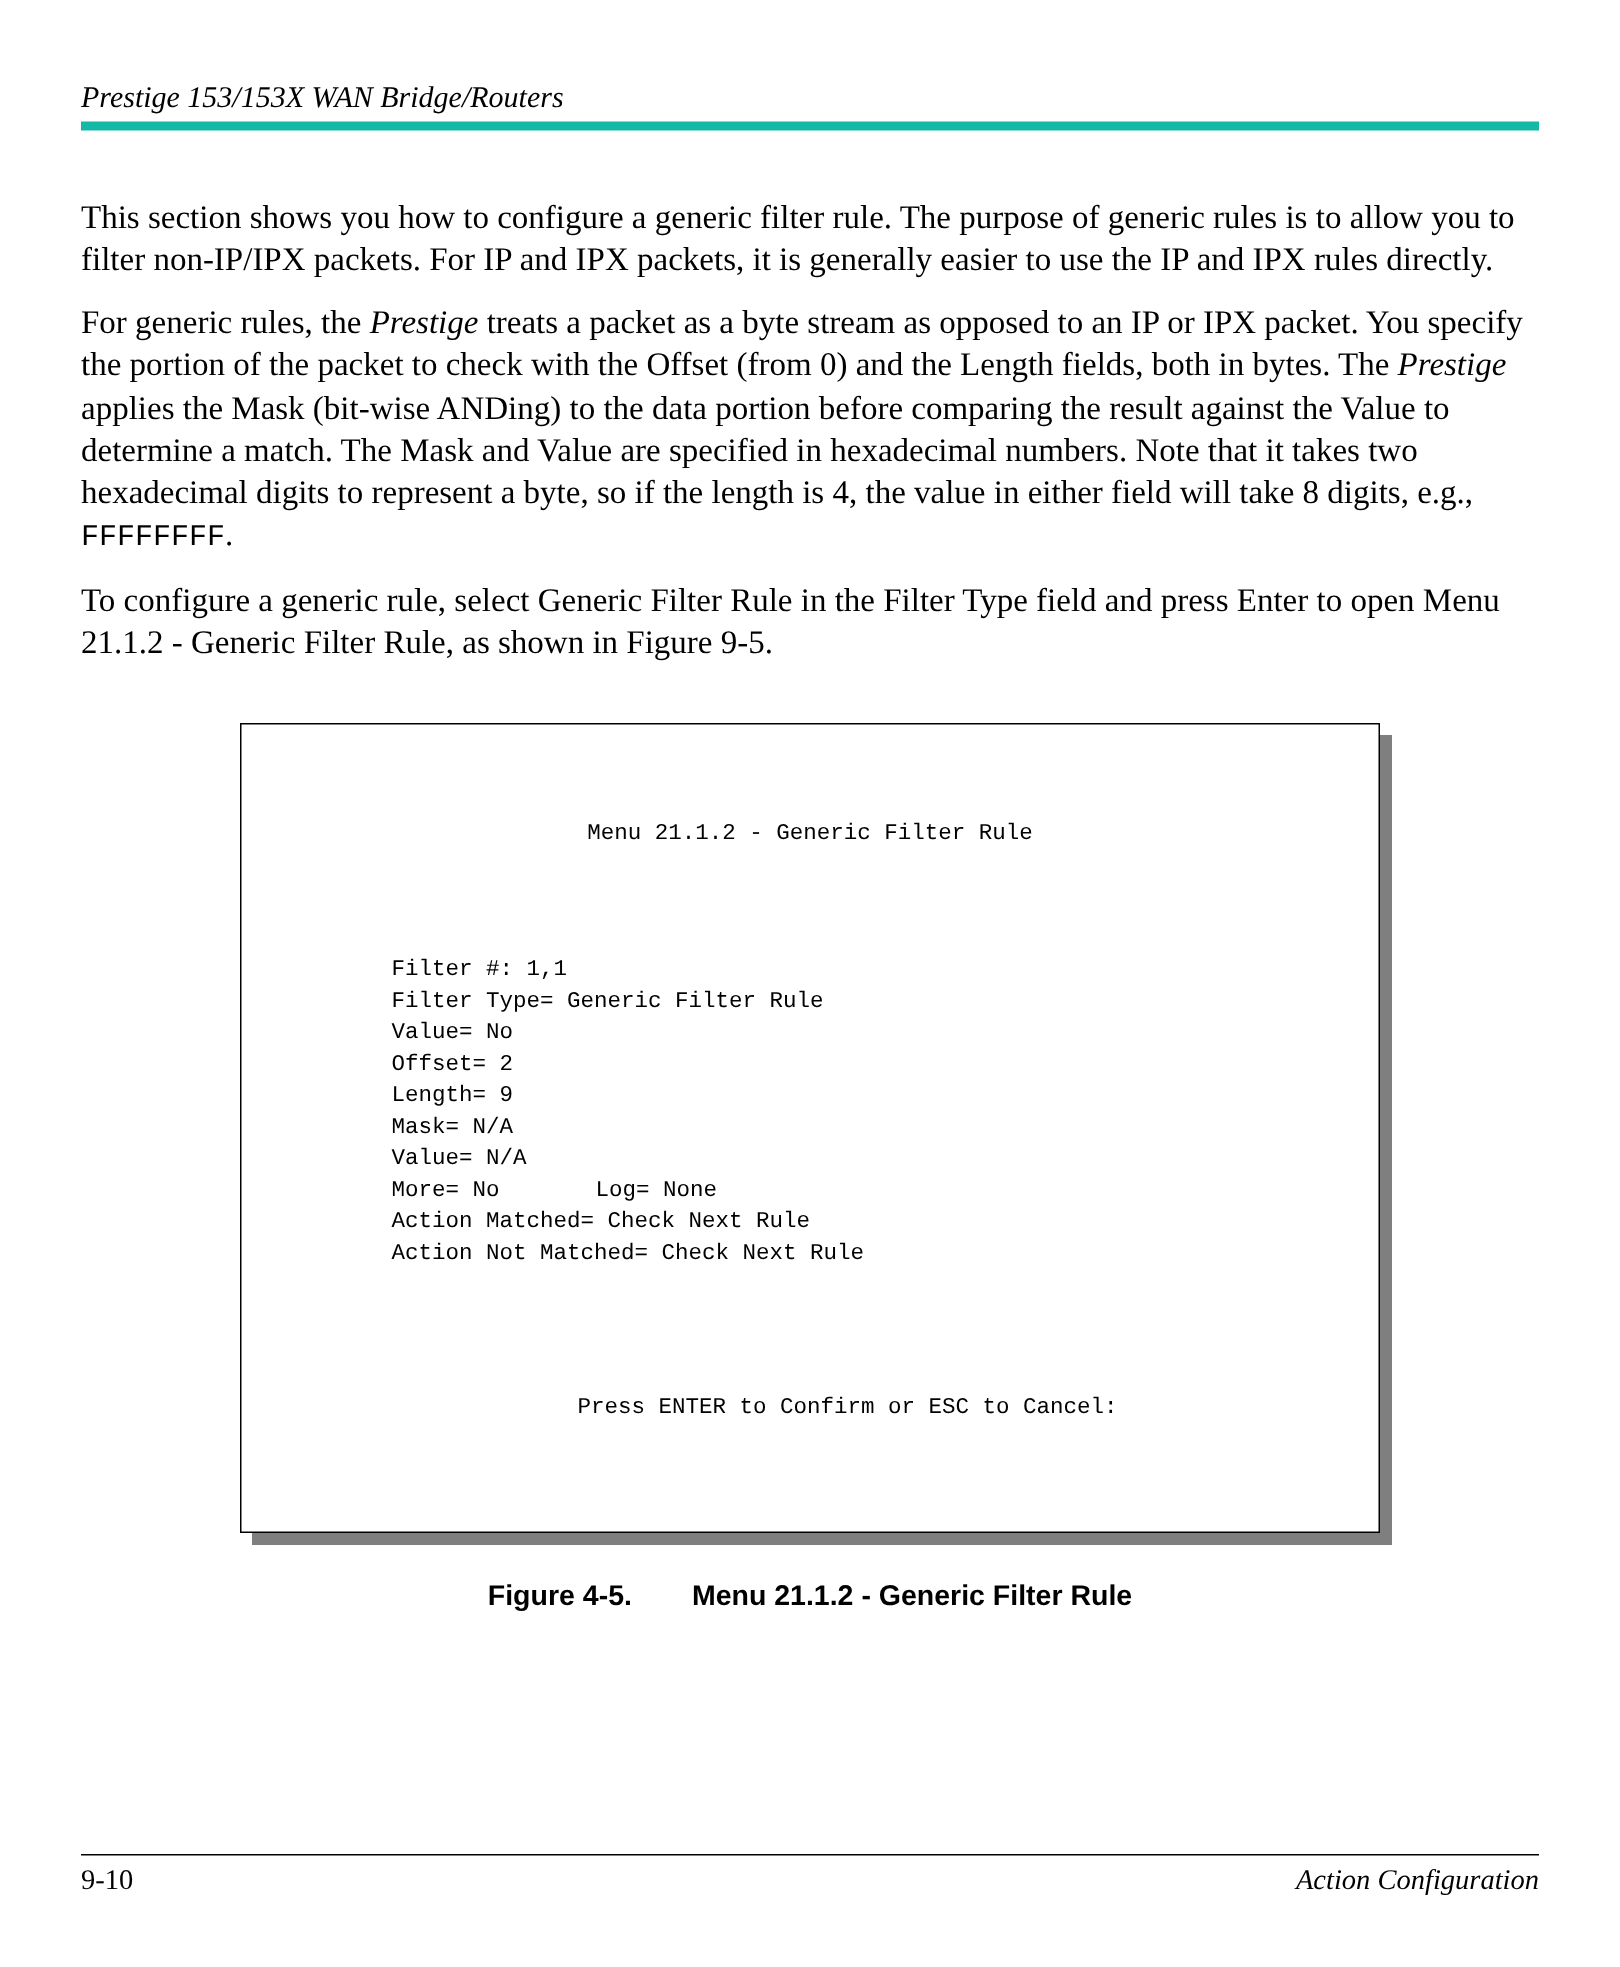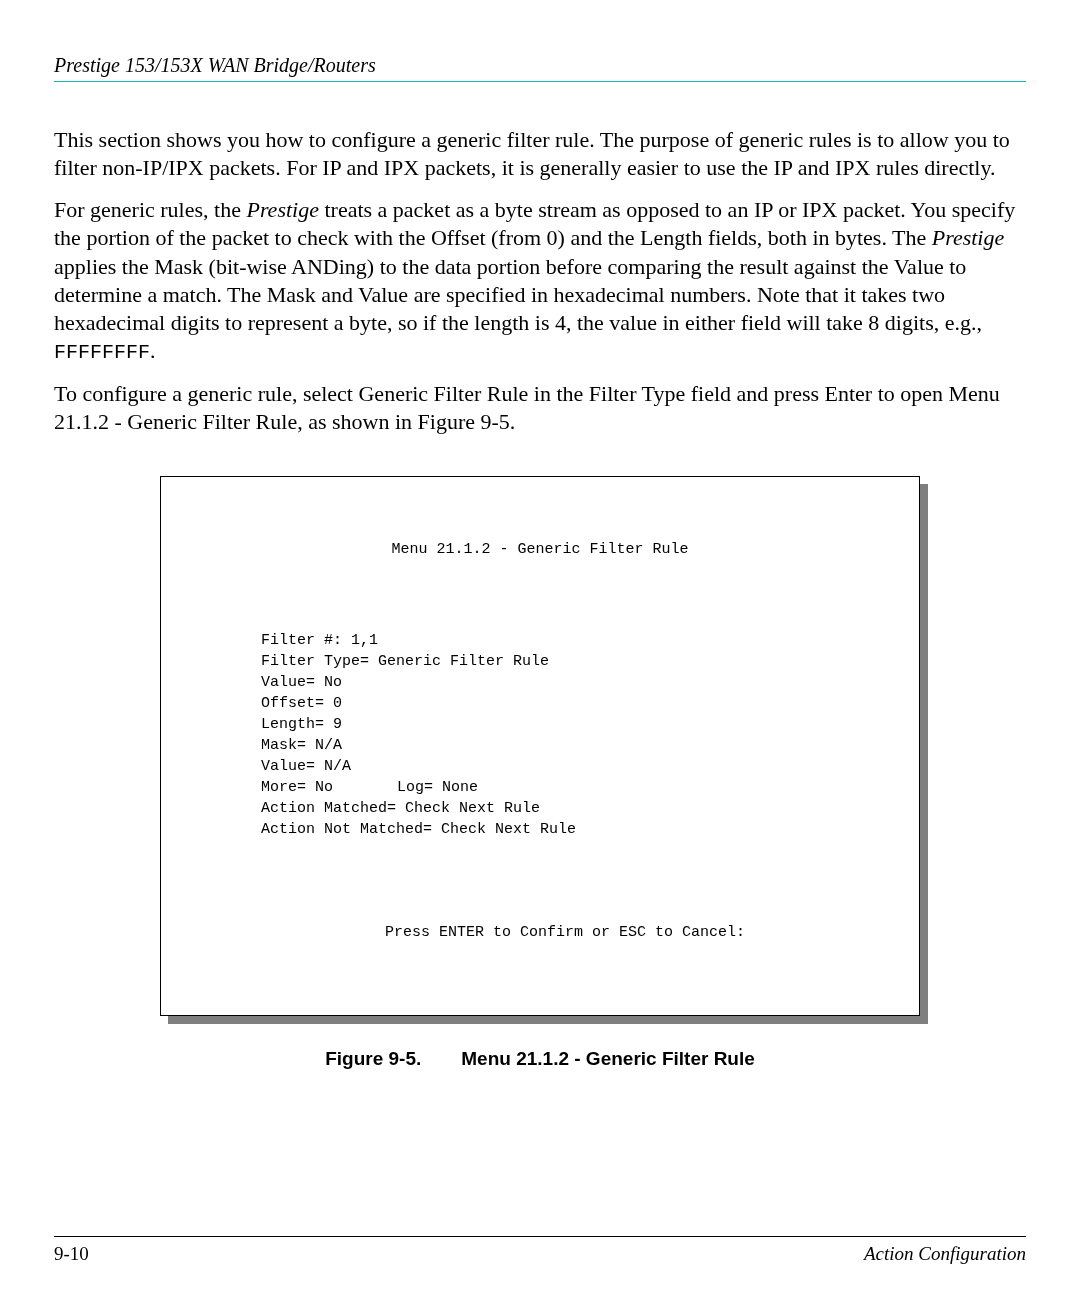--- a/index.html
+++ b/index.html
@@ -13,21 +13,21 @@
     min-height: 1311px;
     box-sizing: border-box;
     padding: 54px 54px 40px 54px;
     position: relative;
     font-family: "Times New Roman", Times, serif;
   }
   .header-line {
     font-style: italic;
     font-size: 20px;
     padding-bottom: 4px;
-    border-bottom: 1px solid #14b8a6;
+    border-bottom: 6px solid #14b8a6;
     margin-bottom: 44px;
   }
   .section-heading {
     font-family: Arial, Helvetica, sans-serif;
     font-weight: bold;
     font-size: 24px;
     margin: 0 0 14px 0;
   }
   .section-heading .num {
     display: inline-block;
@@ -115,33 +115,33 @@
 
   <p class="para">To configure a generic rule, select Generic Filter Rule in the Filter Type field and press Enter to open Menu 21.1.2 - Generic Filter Rule, as shown in Figure 9-5.</p>
 
   <div class="figure-wrap">
     <div class="shadow"></div>
     <div class="terminal-box">
       <div class="terminal-title">Menu 21.1.2 - Generic Filter Rule</div>
       <div class="terminal-body"><span>Filter #: 1,1</span>
 <span>Filter Type= Generic Filter Rule</span>
 <span>Value= No</span>
-<span>Offset= 0</span>
+<span>Offset= 2</span>
 <span>Length= 9</span>
 <span>Mask= N/A</span>
 <span>Value= N/A</span>
 <span>More= No</span><span class="terminal-log">Log= None</span>
 <span>Action Matched= Check Next Rule</span>
 <span>Action Not Matched= Check Next Rule</span></div>
       <div class="terminal-footer">Press ENTER to Confirm or ESC to Cancel:</div>
     </div>
   </div>
 
   <div class="figure-caption">
-    <span class="fig-cap-num">Figure 9-5.</span><span>Menu 21.1.2 - Generic Filter Rule</span>
+    <span class="fig-cap-num">Figure 4-5.</span><span>Menu 21.1.2 - Generic Filter Rule</span>
   </div>
 
   <div class="page-footer">
     <div class="page-footer-inner">
       <span>9-10</span>
       <span class="footer-right">Action Configuration</span>
     </div>
   </div>
 
 </div>

